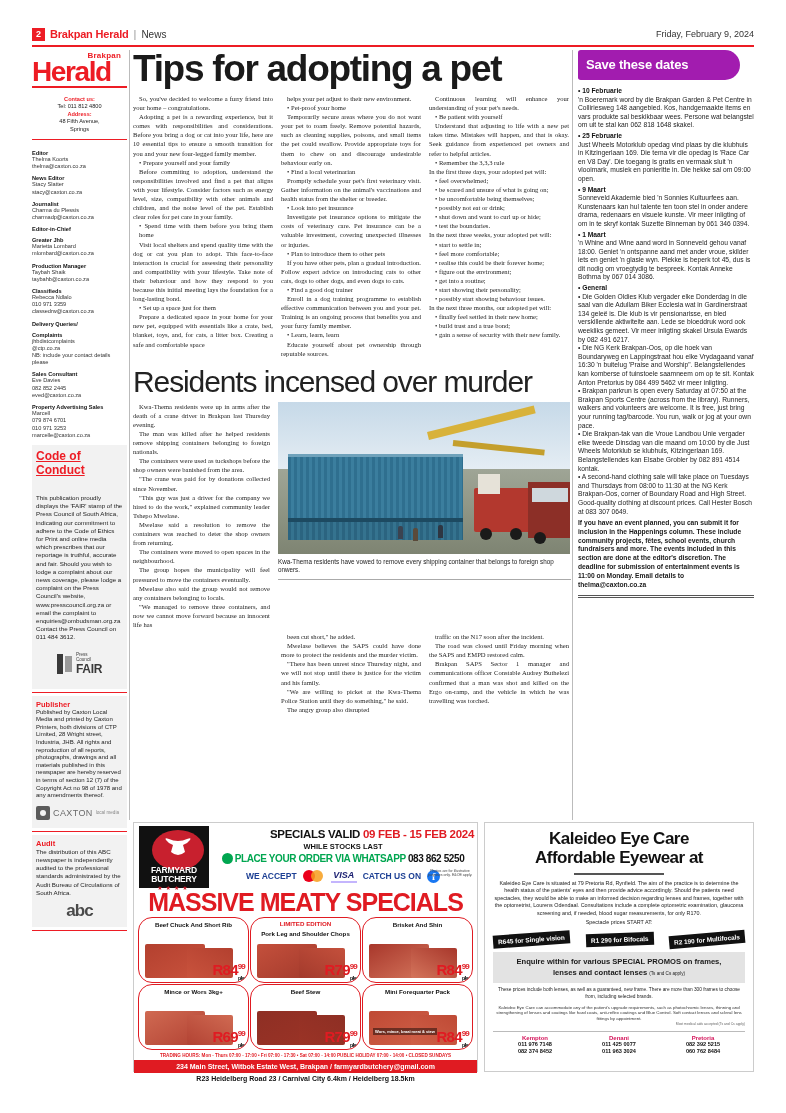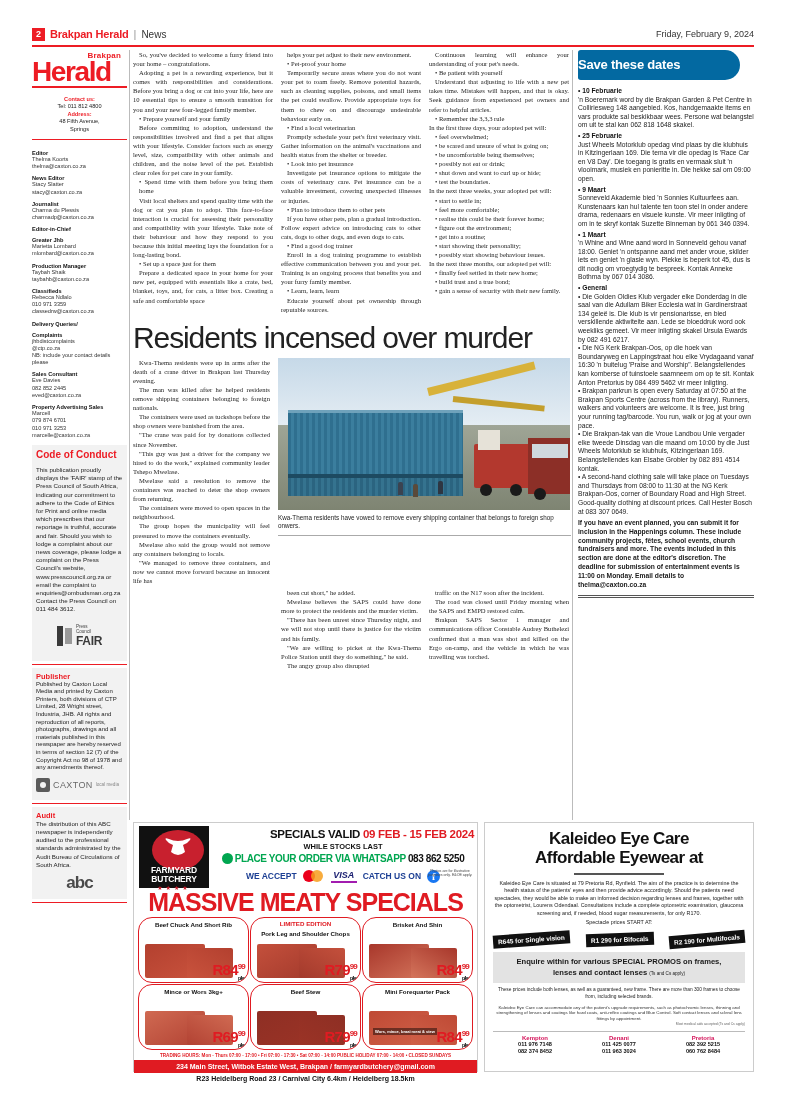--- a/index.html
+++ b/index.html
@@ -33,21 +33,21 @@
                  letter-spacing:-1.4px; font-family:"Liberation Sans", sans-serif; }
   .logo-underline { height:2px; background:#ED1C24; margin-top:2px; width:100%; }
   .sb-block { font-size:5.6px; line-height:7.4px; color:#222; }
   .sb-center { text-align:center; padding:4px 0 3px; }
   .sb-red-b { color:#ED1C24; font-weight:bold; }
   .hr-red { height:1px; background:#ED1C24; margin:3px 0; }
   .sb-staff { padding-top:2px; }
   .sb-role { font-weight:bold; font-size:5.6px; color:#111; margin-top:5px; }
   .sb-line { font-size:5.6px; color:#333; line-height:7.2px; }
   .coc-box { background:#F2F2F2; padding:4px 4px 5px 4px; margin-top:6px; }
-  .coc-title { color:#ED1C24; font-weight:bold; font-size:10px; margin-bottom:6px; }
+  .coc-title { color:#ED1C24; font-weight:bold; font-size:12px; margin-bottom:17px;text-decoration:underline; }
   .coc-body { font-size:6.2px; line-height:8.2px; color:#222; }
   .fair-logo { display:flex; align-items:center; justify-content:center; gap:3px; padding:10px 0 8px; }
   .fair-mark { width:16px; height:20px; position:relative; }
   .fair-mark i { position:absolute; background:#3a3a3a; }
   .fair-txt-small { font-size:4.6px; line-height:5px; color:#444; }
   .fair-txt-big { font-size:12px; font-weight:bold; color:#3a3a3a; letter-spacing:-0.3px; }
   .pub-box { background:#F2F2F2; padding:4px; }
   .pub-title { color:#ED1C24; font-weight:bold; font-size:7.5px; }
   .pub-body { font-size:6px; line-height:7.6px; color:#222; }
   .caxton { display:flex; align-items:center; gap:3px; padding:6px 0 4px; }
@@ -107,22 +107,22 @@
   .ph-truck { position:absolute; left:250px; top:80px; width:44px; height:56px; background:#8c2f27; }
   .ph-truck-win { position:absolute; left:254px; top:86px; width:36px; height:14px; background:#cfd8dd; }
   .ph-wheel { position:absolute; width:12px; height:12px; border-radius:50%; background:#1a1a1a; }
   .ph-person { position:absolute; width:5px; height:13px; background:#3b4350; border-radius:2px 2px 0 0; }
   .caption { font-family:"Liberation Sans", sans-serif; font-size:6.3px; line-height:8.4px; color:#222; padding-top:4px; }
   .cap-rule { border-bottom:1px solid #aaa; margin-top:4px; }
 
   
   .right-col { position:absolute; left:578px; top:50px; width:176px; }
   .purple-tab {
-    background:#0369a1; color:#fff; font-weight:bold; font-size:13px;
-    padding:7px 10px 8px 0; border-radius:4px 22px 22px 4px; width:162px;
+    background:#a21caf; color:#fff; font-weight:bold; font-size:13px;
+    padding:7px 10px 8px 8px; border-radius:4px 22px 22px 4px; width:162px;
     letter-spacing:-0.2px;
   }
   .ev-body { font-family:"Liberation Sans", sans-serif; font-size:6.7px; line-height:8.6px; color:#1d1d1d; }
   .ev-date { font-weight:bold; font-size:6.7px; color:#111; margin-top:2px; }
   .ev-date::before { content:"• "; }
   .ev-para { margin:0 0 1px 0; }
   .ev-bullet { margin:0; }
   .ev-bullet::before { content:"• "; }
   .ev-foot { font-weight:bold; font-size:6.7px; line-height:8.8px; margin-top:3px; }
   .dbl-rule { border-top:1px solid #555; border-bottom:1px solid #555; height:3px; margin-top:6px; }
@@ -138,21 +138,21 @@
   .bw-valid { position:absolute; left:78px; top:5px; width:262px; text-align:right; font-weight:bold; font-size:11.5px; color:#111; letter-spacing:-0.3px;}
   .bw-valid .rd { color:#E01B22; }
   .bw-stocks { position:absolute; left:78px; top:19px; width:262px; text-align:center; font-weight:bold; font-size:7.5px; color:#111; }
   .bw-wa { position:absolute; left:78px; top:30px; width:262px; text-align:center; font-weight:bold; font-size:10px; color:#00A650; letter-spacing:-0.4px;}
   .bw-wa .num { color:#111; }
   .wa-dot { display:inline-block; width:11px; height:11px; border-radius:50%; background:#00A650; vertical-align:-2px; margin-right:2px;}
   .bw-accept { position:absolute; left:78px; top:46px; width:262px; display:flex; align-items:center; justify-content:center; gap:6px; }
   .bw-accept-lbl { font-weight:bold; font-size:8.5px; color:#1C3F94; }
   .mc-mark { width:22px; height:14px; position:relative; }
   .mc-mark i { position:absolute; top:1px; width:12px; height:12px; border-radius:50%; }
-  .visa-mark { width:26px; height:13px; background:#fff; border-bottom:2px solid #a21caf; color:#1A1F71; font-weight:bold; font-size:9px; text-align:center; font-style:italic; line-height:11px;}
+  .visa-mark { width:26px; height:13px; background:#fff; border-bottom:2px solid #c4b5fd; color:#1A1F71; font-weight:bold; font-size:9px; text-align:center; font-style:italic; line-height:11px;}
   .fb-mark { width:13px; height:13px; border-radius:50%; background:#1877F2; color:#fff; font-weight:bold; font-size:10px; text-align:center; line-height:13px; font-family:"Liberation Serif",serif;}
   .bw-disc { position:absolute; right:3px; top:46px; width:48px; font-size:3.6px; line-height:4.4px; color:#444; text-align:center;}
   .bw-massive { text-align:center; font-weight:bold; font-size:25px; color:#E01B22; letter-spacing:-1px; line-height:26px; }
   .meat-grid { display:grid; grid-template-columns:1fr 1fr 1fr; gap:1px; padding:2px 4px 0; }
   .meat-cell { border:1.5px solid #E01B22; border-radius:14px; height:66px; position:relative; overflow:hidden; background:#fff; }
   .meat-lbl { position:absolute; left:0; top:3px; width:100%; text-align:center; font-weight:bold; font-size:6.2px; color:#111; z-index:3; }
   .meat-lim { position:absolute; left:0; top:2px; width:100%; text-align:center; font-weight:bold; font-size:6.2px; color:#E01B22; z-index:3;}
   .meat-price { position:absolute; right:3px; bottom:1px; font-weight:bold; font-size:15px; color:#E01B22; letter-spacing:-0.8px; z-index:3;}
   .meat-price sup { font-size:8px; }
   .meat-price .pk { font-size:5px; color:#111; display:block; text-align:right; margin-top:-3px;}
@@ -295,20 +295,21 @@
     <div class="hr-red"></div>
     <div class="audit-box">
       <div class="audit-title">Audit</div>
       <div class="coc-body">The distribution of this ABC newspaper is independently audited to the professional standards administrated by the Audit Bureau of Circulations of South Africa.</div>
       <div class="abc-logo">abc</div>
     </div>
     <div class="hr-red"></div>
   </div>
 
   <div class="main">
+    <div class="headline1">Tips for adopting a pet</div>
     <div class="cols3">
       <div class="col body-txt" id="a1c1">
           <p>So, you've decided to welcome a furry friend into your home – congratulations.</p>
           <p>Adopting a pet is a rewarding experience, but it comes with responsibilities and considerations. Before you bring a dog or cat into your life, here are 10 essential tips to ensure a smooth transition for you and your new four-legged family member.</p>
           <p class="bullet">Prepare yourself and your family</p>
           <p>Before commiting to adoption, understand the responsibilities involved and find a pet that aligns with your lifestyle. Consider factors such as energy level, size, compatibility with other animals and children, and the noise level of the pet. Establish clear roles for pet care in your family.</p>
           <p class="bullet">Spend time with them before you bring them home</p>
           <p>Visit local shelters and spend quality time with the dog or cat you plan to adopt. This face-to-face interaction is crucial for assessing their personality and compatibility with your lifestyle. Take note of their behaviour and how they respond to you because this initial meeting lays the foundation for a long-lasting bond.</p>
           <p class="bullet">Set up a space just for them</p>
           <p>Prepare a dedicated space in your home for your new pet, equipped with essentials like a crate, bed, blanket, toys, and, for cats, a litter box. Creating a safe and comfortable space</p>

